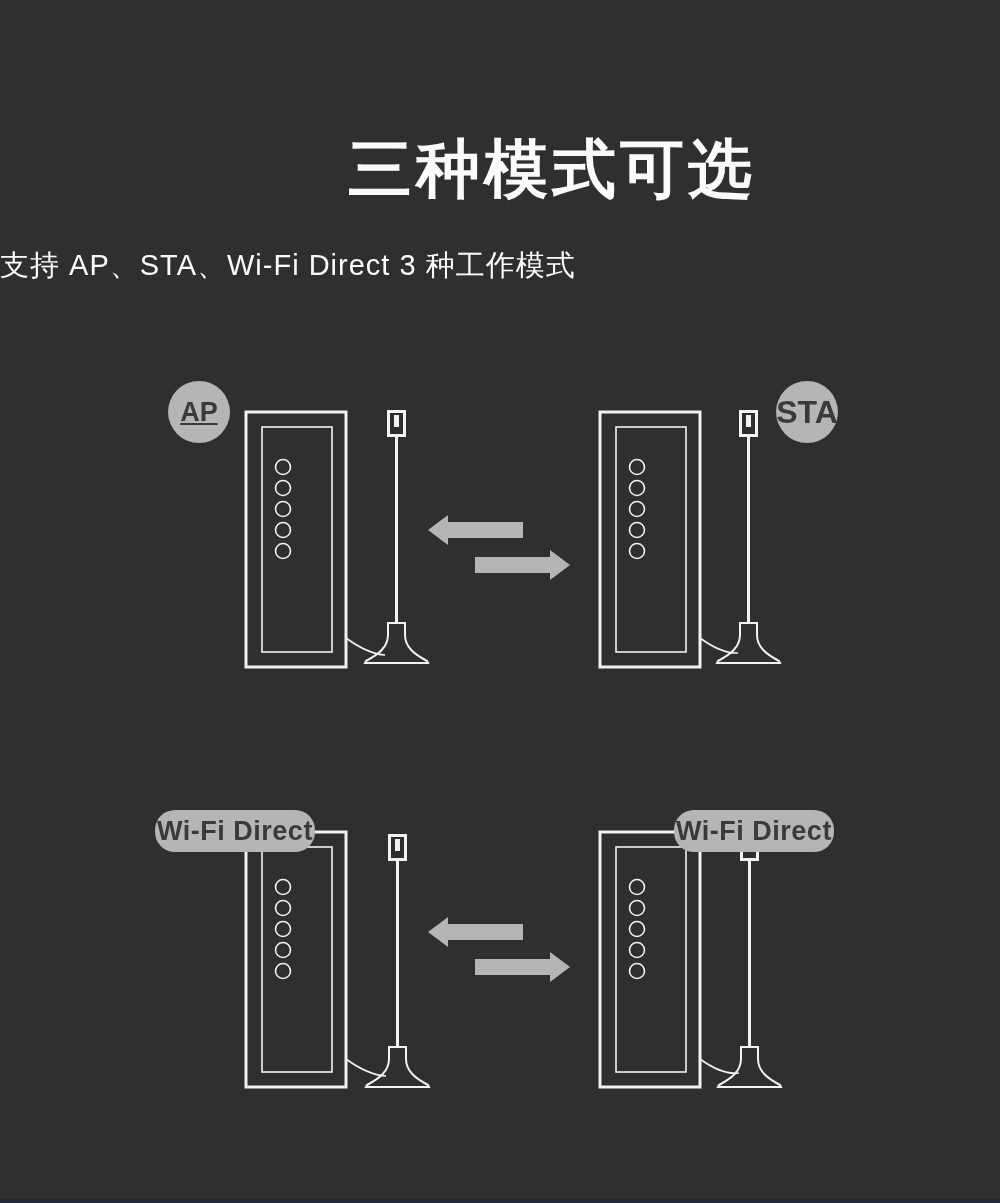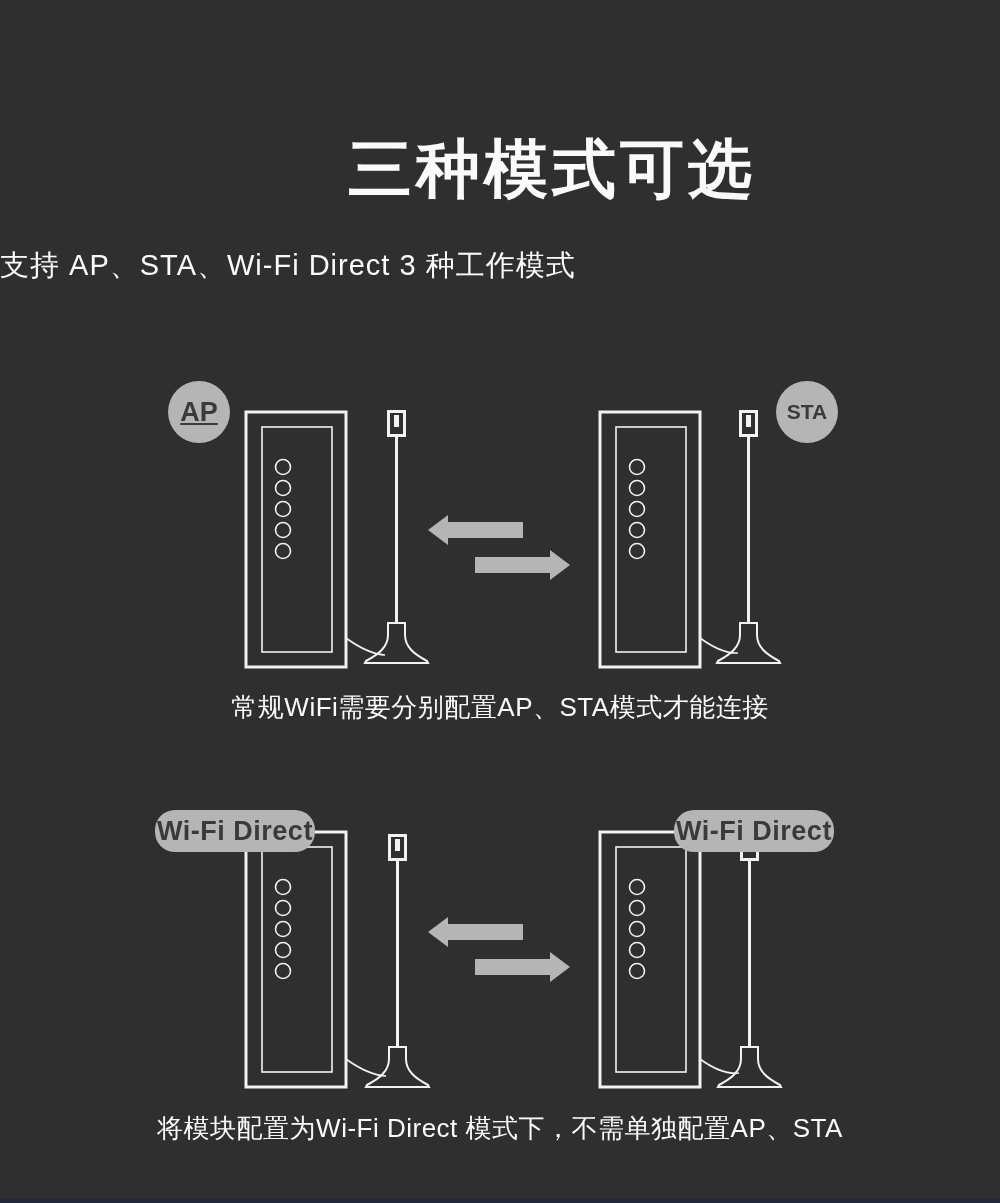--- a/index.html
+++ b/index.html
@@ -38,21 +38,21 @@
   .badge{
     position:absolute;
     background:var(--accent);
     color:var(--badge-text);
     display:flex;align-items:center;justify-content:center;
     font-weight:bold;
     z-index:3;
   }
   .badge.circle{width:62px;height:62px;border-radius:50%;}
   #badge-ap{left:168px;top:381px;font-size:27px;text-decoration:underline;}
-  #badge-sta{left:776px;top:381px;font-size:21px;text-align:right;}
+  #badge-sta{left:776px;top:381px;font-size:32px;text-align:right;}
   .badge.pill{height:42px;border-radius:20px;font-size:27px;letter-spacing:0.5px;}
   #badge-wd-left{left:155px;top:810px;width:160px;}
   #badge-wd-right{left:674px;top:810px;width:160px;}
   .caption{
     position:absolute;left:0;width:100%;
     text-align:center;color:var(--text);
     font-size:26px;font-weight:400;letter-spacing:0.5px;
   }
   #caption-1{top:690px;}
   #caption-2{top:1111px;}
@@ -107,20 +107,18 @@
     <use href="#module" transform="translate(600,832)"></use>
     <path class="stroke16" d="M700,1059 Q722,1075 739,1073"></path>
     <use href="#antenna" transform="translate(749.5,834)"></use>
 
     <use href="#arrow" class="arrow" transform="translate(428,932)"></use>
     <use href="#arrow" class="arrow" transform="translate(570,967) rotate(180)"></use>
   </svg>
 
   <div class="badge circle" id="badge-ap">AP</div>
   <div class="badge circle" id="badge-sta">STA</div>
-  <div class="caption" id="caption-1">常规WiFi需要分别配置AP、STA模式才能连接</div>
 
   <div class="badge pill" id="badge-wd-left">Wi-Fi Direct</div>
   <div class="badge pill" id="badge-wd-right">Wi-Fi Direct</div>
-  <div class="caption" id="caption-2">将模块配置为Wi-Fi Direct 模式下，不需单独配置AP、STA</div>
 
   <div id="footer-strip"></div>
 </div>
 
 </body></html>

